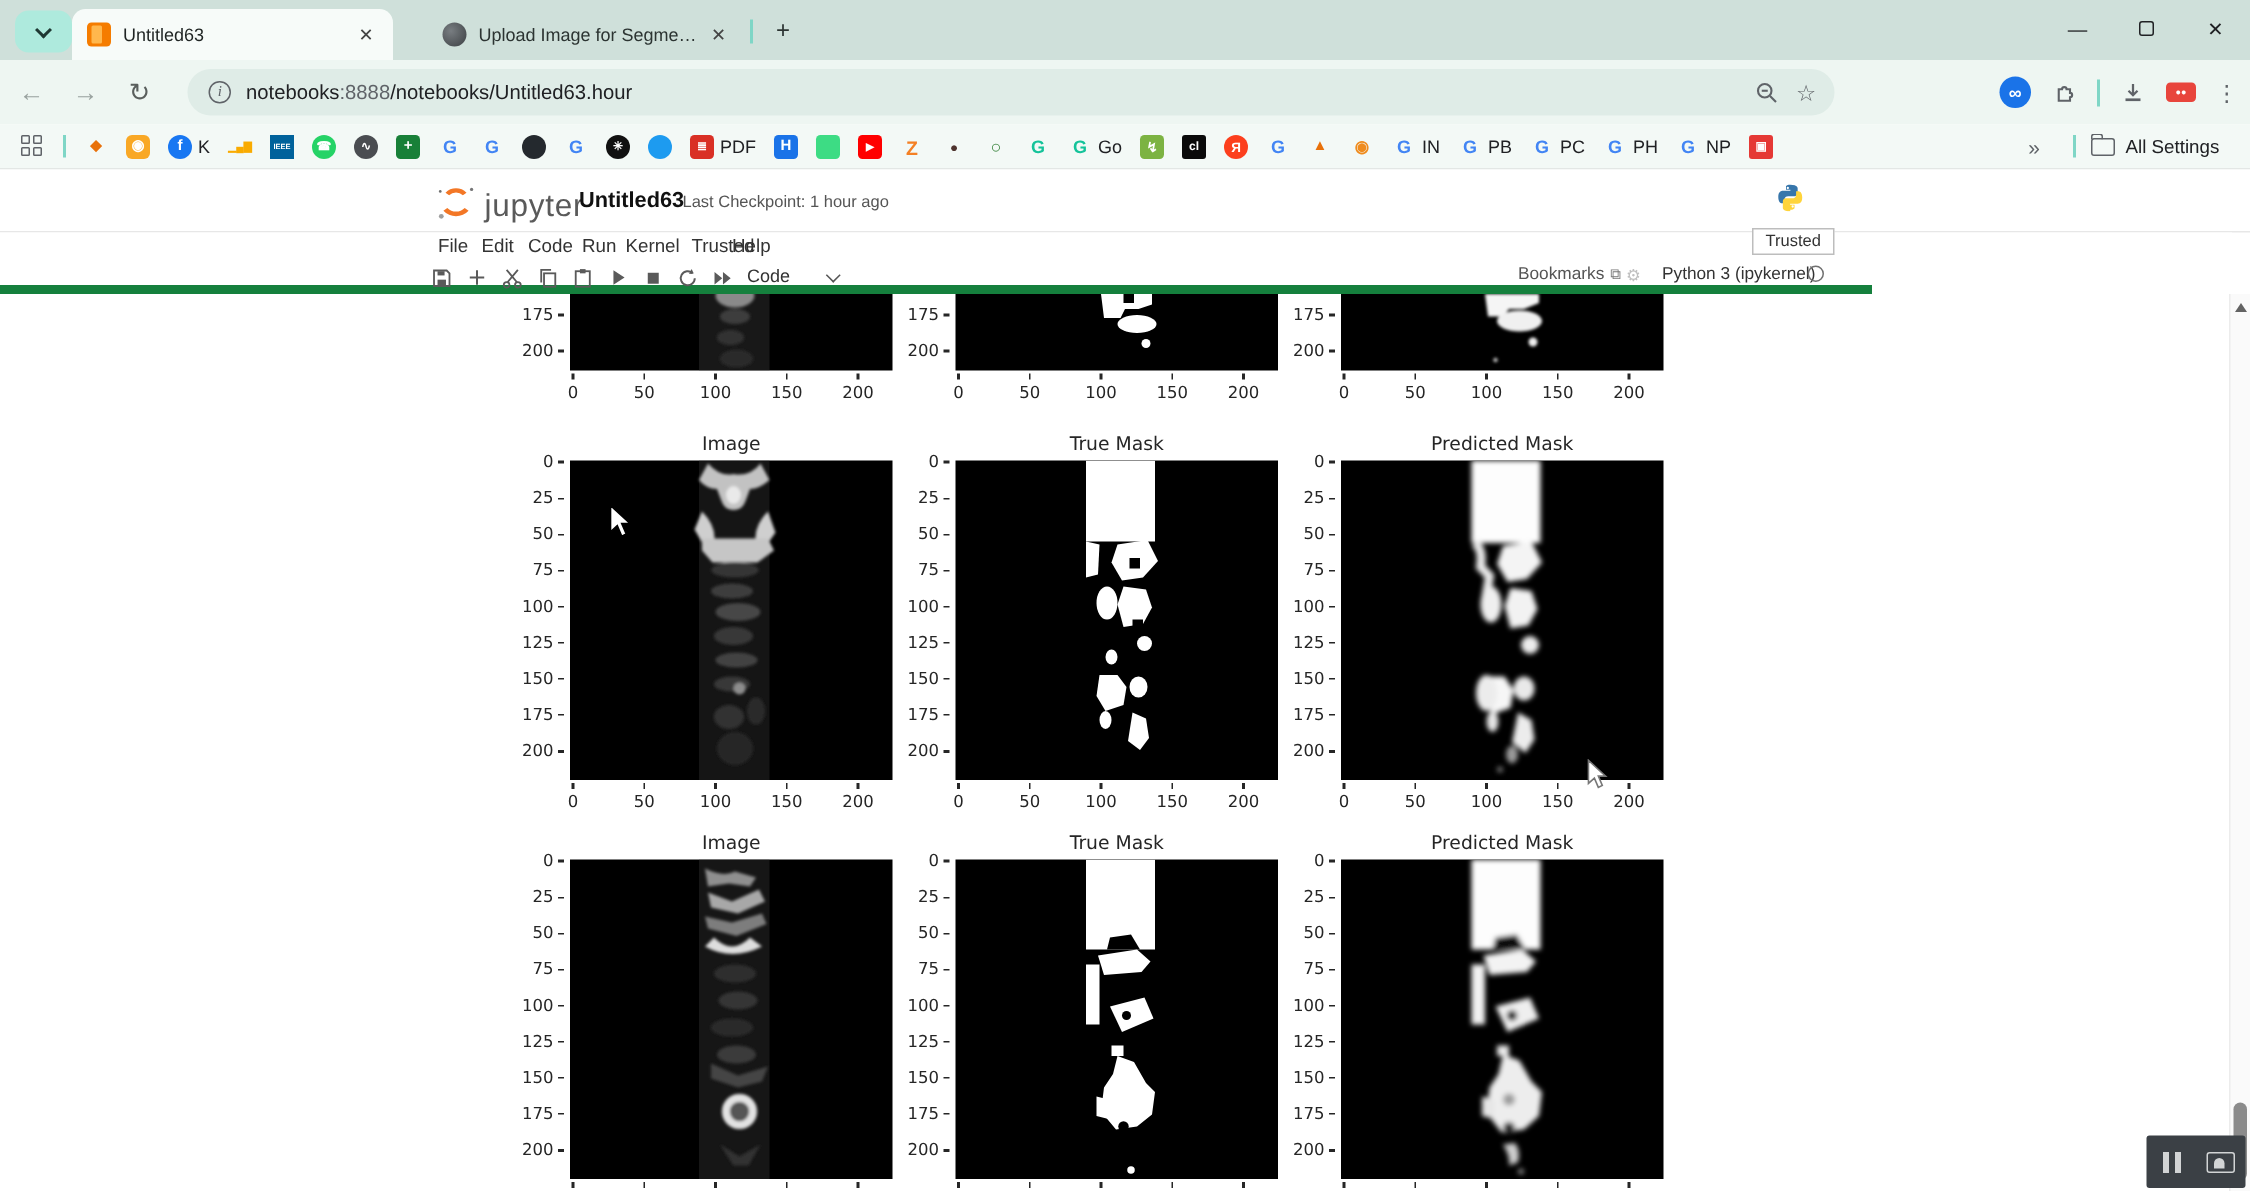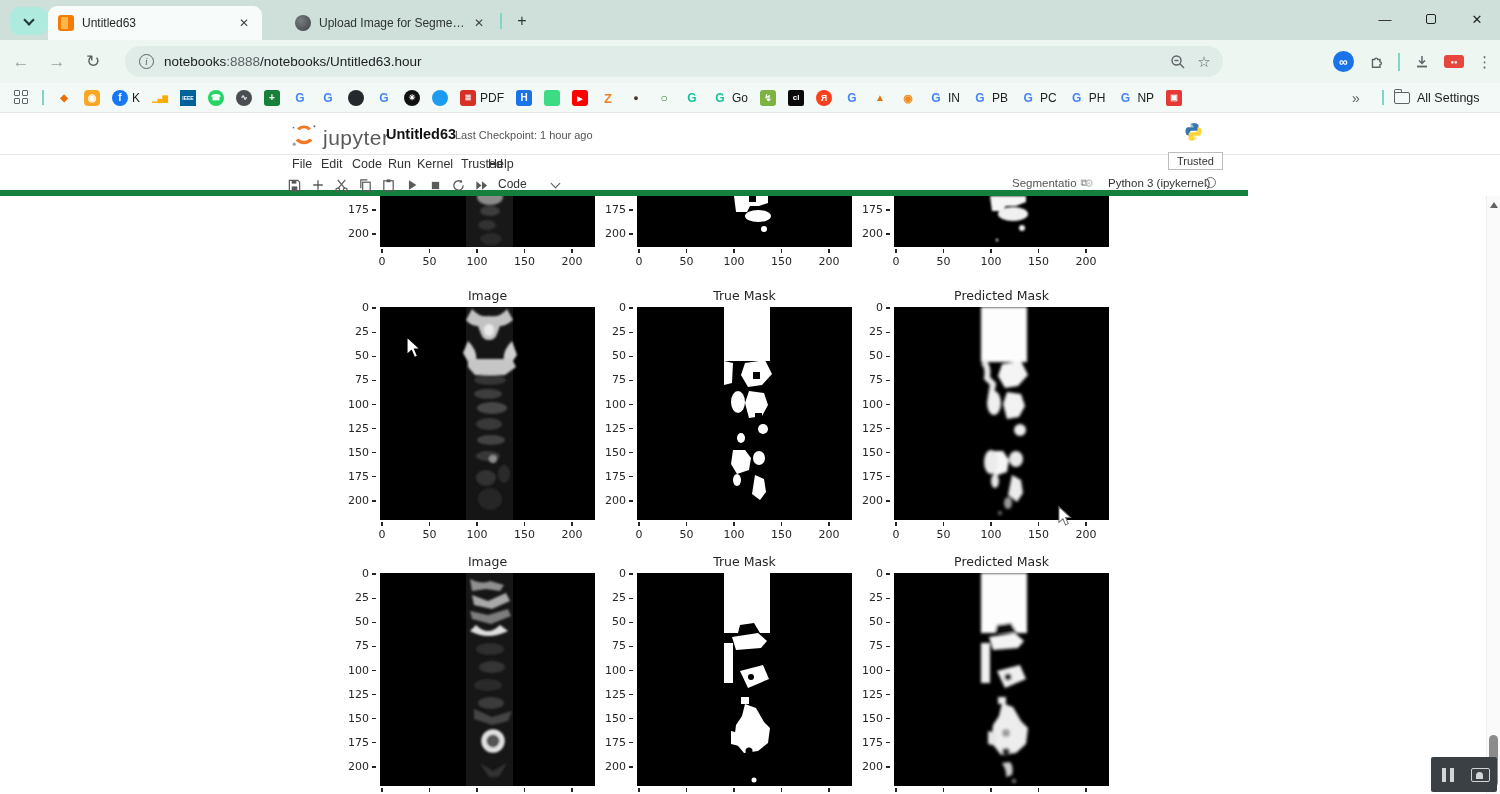--- a/index.html
+++ b/index.html
@@ -385,21 +385,21 @@
     </span>
     <span class="tbtn" style="left:472px">
       <svg width="15" height="15" viewBox="0 0 16 16">
           <path d="M2.5 3.5L8 8l-5.5 4.5zM8.5 3.5L14 8l-5.5 4.5z" fill="#5a5a5a"></path>
         </svg>
     </span>
     <span class="cell-type">Code</span>
     <span class="code-chev"></span>
 
     <span class="jlab-link">
-        <span>Segmentatio</span>
+        <span>Bookmarks</span>
         <span style="font-size:10px;color:#777;">⧉</span>
       </span>
     <span class="gear-faint">⚙</span>
     <span class="kernel-name">Python 3 (ipykernel)</span>
     <span class="kernel-circle"></span>
   </div>
 
   <div class="content">
 
     <svg width="0" height="0" style="position:absolute">

